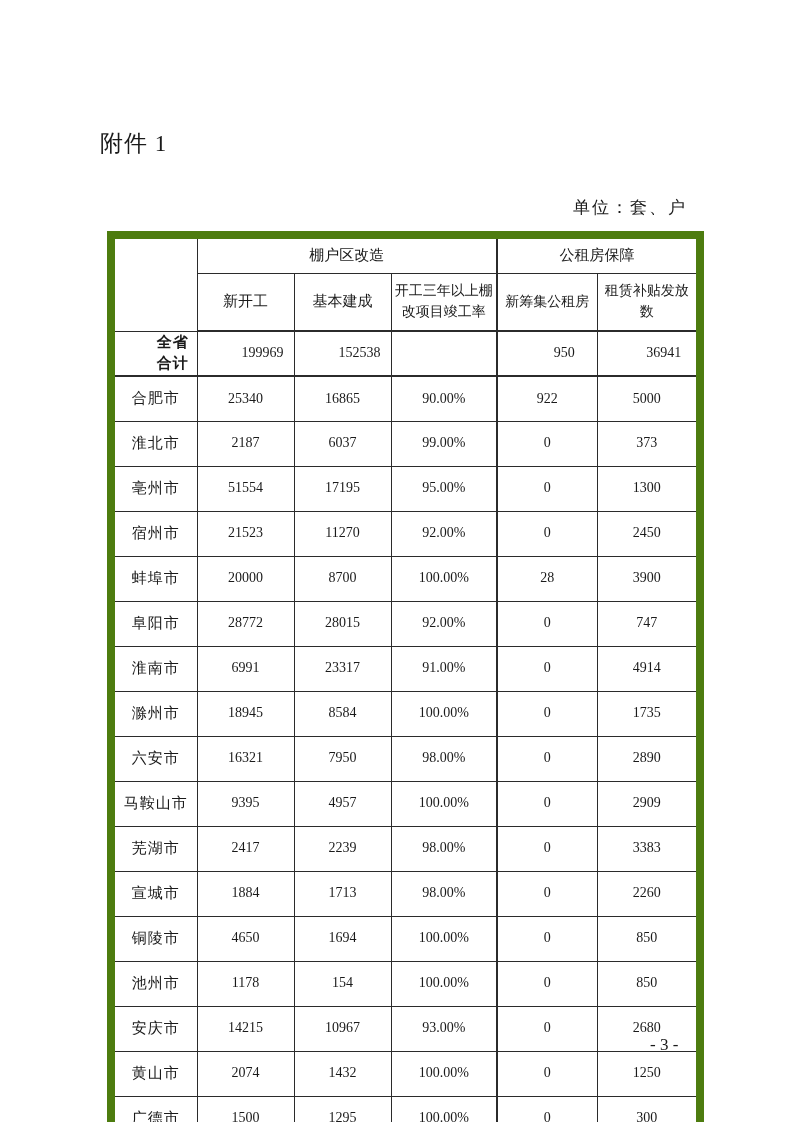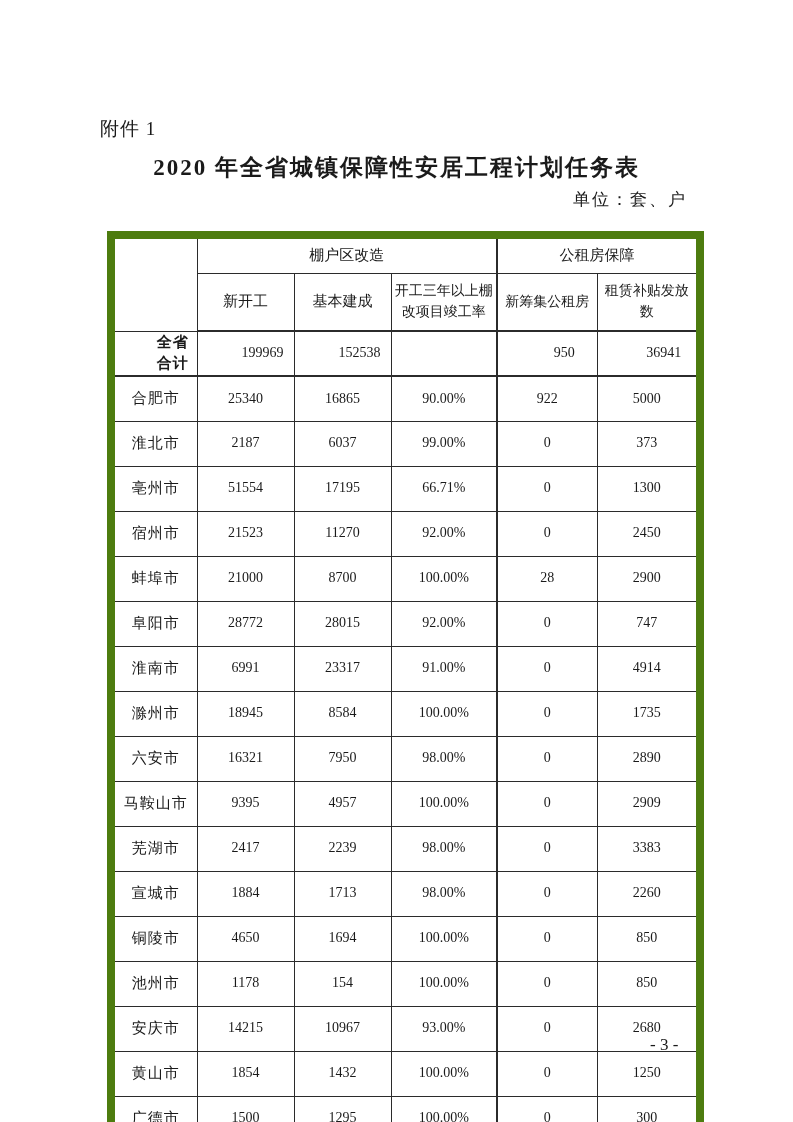--- a/index.html
+++ b/index.html
@@ -13,38 +13,38 @@
     height: 1122px;
     margin: 0 auto;
     background: #ffffff;
     font-family: "Liberation Serif", "DejaVu Serif", serif;
     color: #1a1a1a;
     overflow: hidden;
   }
   .attachment-label {
     position: absolute;
     left: 100px;
-    top: 116px;
-    font-size: 19px;
+    top: 128px;
+    font-size: 23px;
     letter-spacing: 1px;
   }
   .doc-title {
     position: absolute;
     left: 0;
     top: 152px;
     width: 100%;
     text-align: center;
     font-size: 23px;
     font-weight: bold;
     letter-spacing: 2px;
   }
   .unit-note {
     position: absolute;
     right: 106px;
-    top: 188px;
+    top: 196px;
     font-size: 17px;
     letter-spacing: 2px;
     margin-left: 17px;
   }
   .report-table {
     position: absolute;
     left: 107px;
     top: 231px;
     border-collapse: collapse;
     table-layout: fixed;
@@ -82,21 +82,20 @@
     font-size: 17px;
   }
 </style>
 </head>
 <body>
 
 <div class="page">
 
   <div class="attachment-label">附件 1</div>
 
-  <div class="doc-title">2020 年全省城镇保障性安居工程计划任务表</div>
 
   <div class="unit-note">单位：套、户</div>
 
   <table class="report-table">
     <colgroup>
       <col style="width:86px">
       <col style="width:97px">
       <col style="width:97px">
       <col style="width:106px">
       <col style="width:100px">
@@ -138,39 +137,39 @@
           <td>2187</td>
           <td>6037</td>
           <td>99.00%</td>
           <td>0</td>
           <td>373</td>
         </tr>
         <tr>
           <td class="region-cell">亳州市</td>
           <td>51554</td>
           <td>17195</td>
-          <td>66.71%</td>
+          <td>95.00%</td>
           <td>0</td>
           <td>1300</td>
         </tr>
         <tr>
           <td class="region-cell">宿州市</td>
           <td>21523</td>
           <td>11270</td>
           <td>92.00%</td>
           <td>0</td>
           <td>2450</td>
         </tr>
         <tr>
           <td class="region-cell">蚌埠市</td>
-          <td>21000</td>
+          <td>20000</td>
           <td>8700</td>
           <td>100.00%</td>
           <td>28</td>
-          <td>2900</td>
+          <td>3900</td>
         </tr>
         <tr>
           <td class="region-cell">阜阳市</td>
           <td>28772</td>
           <td>28015</td>
           <td>92.00%</td>
           <td>0</td>
           <td>747</td>
         </tr>
         <tr>
@@ -240,21 +239,21 @@
         <tr>
           <td class="region-cell">安庆市</td>
           <td>14215</td>
           <td>10967</td>
           <td>93.00%</td>
           <td>0</td>
           <td>2680</td>
         </tr>
         <tr>
           <td class="region-cell">黄山市</td>
-          <td>1854</td>
+          <td>2074</td>
           <td>1432</td>
           <td>100.00%</td>
           <td>0</td>
           <td>1250</td>
         </tr>
         <tr>
           <td class="region-cell">广德市</td>
           <td>1500</td>
           <td>1295</td>
           <td>100.00%</td>

